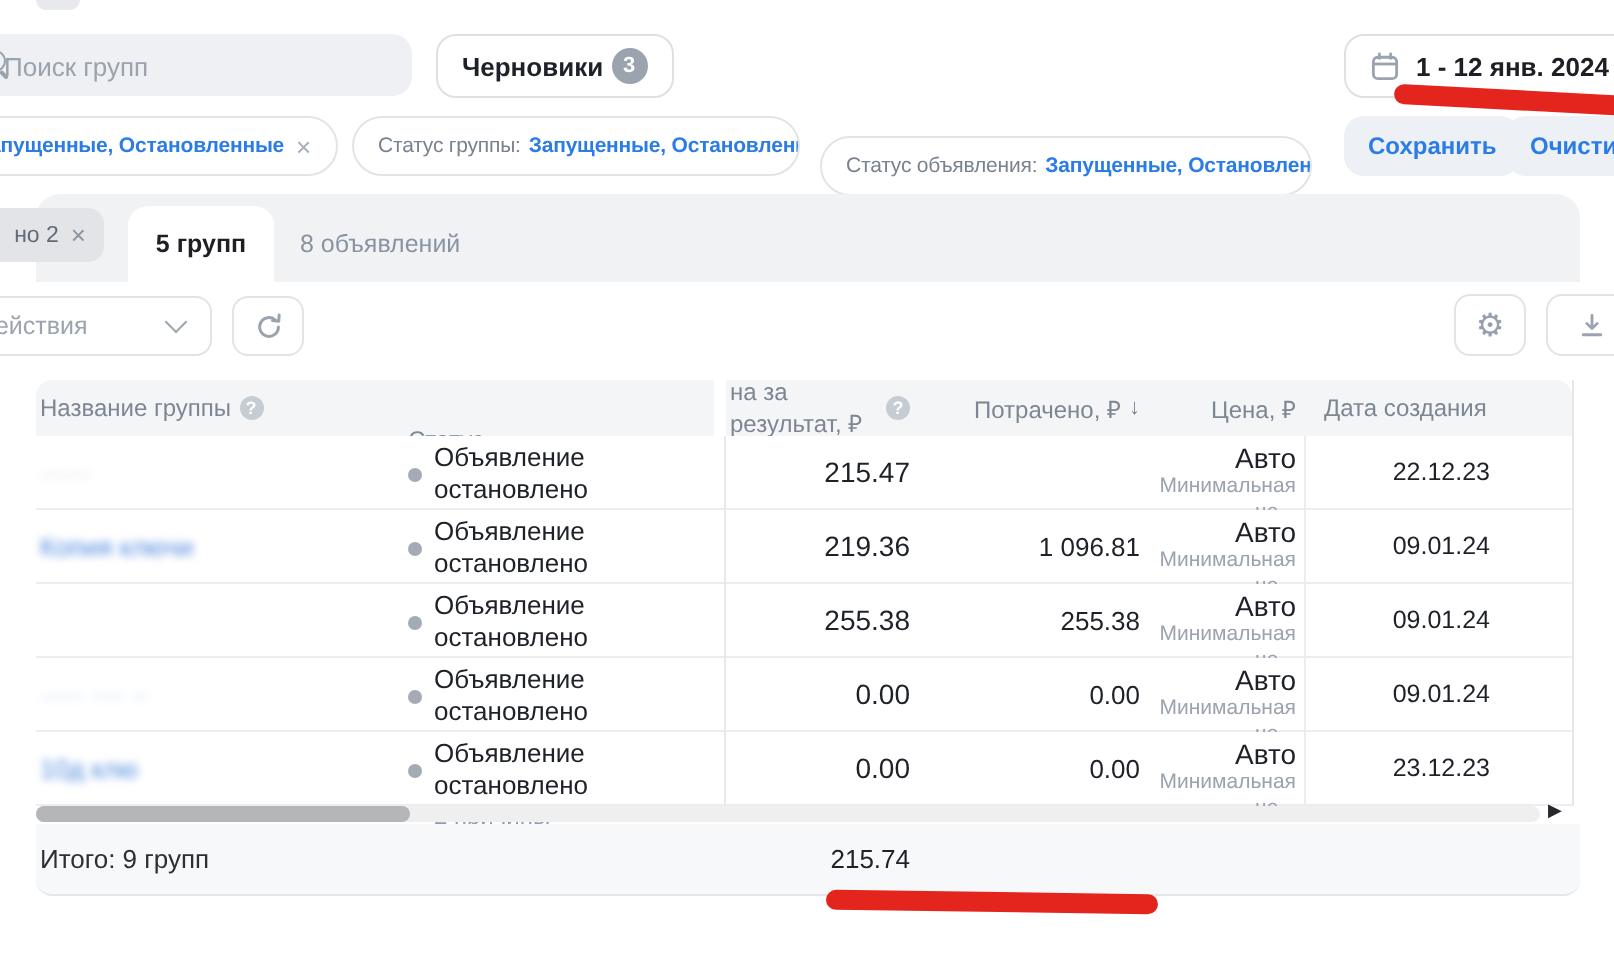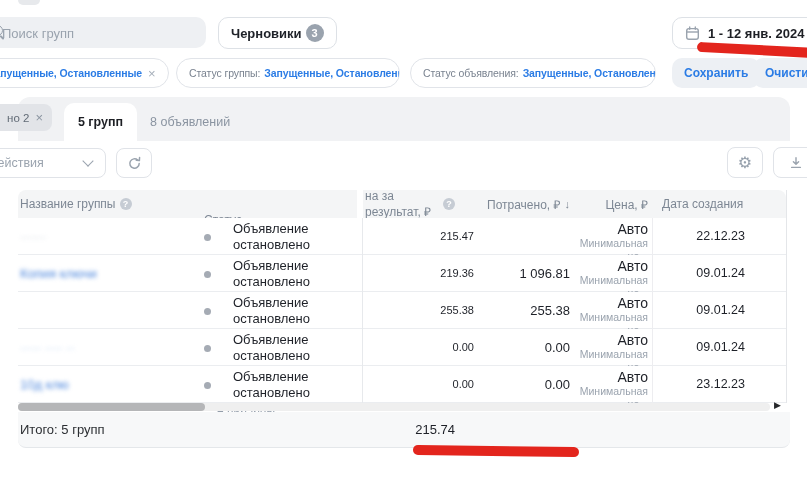--- a/index.html
+++ b/index.html
@@ -27,21 +27,21 @@
   .red2{left:413px;top:446px;width:166px;height:10px;background:#e3251d;border-radius:6px;transform:rotate(0.8deg);}
   
   .chip{display:flex;align-items:center;background:#fff;border:1px solid #e1e4e9;border-radius:16px;height:30px;
         box-sizing:border-box;padding:0 10px 0 12px;font-size:10.5px;letter-spacing:-0.1px;white-space:nowrap;
         overflow:hidden;}
   .chip .lbl{color:#79828f;margin-right:4px;}
   .chip .val{color:#2b7ce5;font-weight:700;}
   .chip .x{color:#a6afba;font-size:13px;margin-left:6px;flex:0 0 auto;cursor:pointer;}
   .chip1{left:-29px;top:58px;width:198px;}
   .chip2{left:176px;top:58px;width:224px;}
-  .chip3{left:410px;top:58px;width:246px;}
+  .chip3{left:410px;top:68px;width:246px;}
   .pillbtn{display:flex;align-items:center;justify-content:center;height:30px;border-radius:10px;background:#edf0f4;
         color:#2b7ce5;font-size:12px;font-weight:700;padding:0 12px;cursor:pointer;box-sizing:border-box;}
   .save{left:672px;top:58px;}
   .clear{left:753px;top:58px;}
   
   .tabstrip{left:18px;top:97px;width:772px;height:44px;background:#f1f2f4;border-radius:12px 12px 0 0;}
   .selchip{left:-60px;top:104px;width:112px;height:27px;background:#e2e4e8;border-radius:8px;display:flex;
         align-items:center;justify-content:flex-end;gap:6px;padding-right:9px;box-sizing:border-box;
         font-size:11.5px;color:#626b76;}
   .selchip .x{color:#8b95a1;font-size:13px;}
@@ -78,24 +78,24 @@
   .v-freeze{left:362px;top:218px;height:185px;}
   .v-datecol{left:652px;top:218px;height:185px;background:#ededf0;}
   .v-right{left:786px;top:190px;height:213px;background:#e4e6e9;}
   .trow{left:18px;width:768px;height:37px;border-bottom:1px solid #ebedf0;box-sizing:border-box;background:#fff;}
   .trow .cell{position:absolute;top:0;height:37px;}
   .c-name{left:2px;width:175px;display:flex;align-items:center;font-size:13px;}
   .blur-gray{color:#b9c3cf;filter:blur(2px);}
   .blur-blue{color:#4d87dd;filter:blur(2.2px);}
   .blur-lblue{color:#9fc0ea;filter:blur(2px);}
   .c-status{left:186px;width:160px;padding-top:3px;box-sizing:border-box;}
-  .st1{display:flex;align-items:center;gap:22px;font-size:13px;color:#1e2128;line-height:16px;}
+  .st1{display:flex;align-items:center;gap:6px;font-size:13px;color:#1e2128;line-height:16px;}
   .dot{width:7px;height:7px;border-radius:50%;background:#a5abb4;flex:0 0 auto;}
   .st2{font-size:12px;color:#939daa;margin-left:13px;line-height:14px;}
-  .c-cpr{left:366px;width:90px;text-align:right;line-height:37px;font-size:11px;}
+  .c-cpr{left:347px;width:90px;text-align:right;line-height:37px;font-size:14px;}
   .c-spent{left:445px;width:107px;text-align:right;line-height:37px;font-size:13px;}
   .c-price{left:542px;width:88px;text-align:right;padding-top:4px;box-sizing:border-box;}
   .pr1{font-size:14px;color:#1e2128;line-height:15px;}
   .pr2{font-size:10.5px;color:#9aa3ae;line-height:13px;}
   .c-date{left:637px;width:90px;text-align:right;line-height:37px;font-size:12.5px;}
   
   .sb-track{left:18px;top:403px;width:752px;height:8px;background:#efefef;border-radius:4px;}
   .sb-thumb{left:18px;top:403px;width:187px;height:8px;background:#b5b6b8;border-radius:4px;cursor:grab;}
   .sb-arrow{left:774px;top:400px;font-size:9px;color:#26282b;cursor:pointer;}
   
@@ -307,18 +307,18 @@
 
   <div class="abs vline v-freeze"></div>
   <div class="abs vline v-datecol"></div>
   <div class="abs vline v-right"></div>
 
   <div class="abs sb-track"></div>
   <div class="abs sb-thumb"></div>
   <div class="abs sb-arrow">▶</div>
 
   <div class="abs totals">
-    <div class="tc t-label">Итого: 5 групп</div>
+    <div class="tc t-label">Итого: 9 групп</div>
     <div class="tc t-cpr">215.74</div>
   </div>
   <div class="abs red2"></div>
 
 </div>
 
 </body></html>

